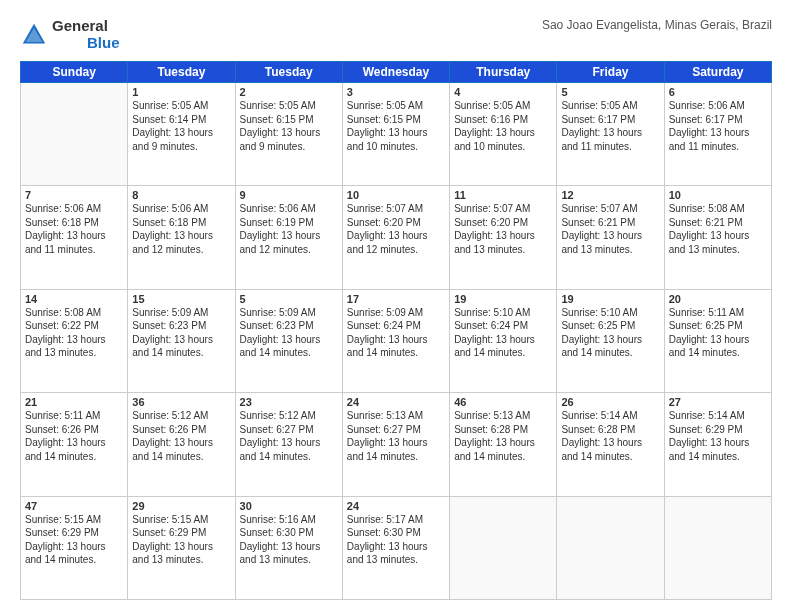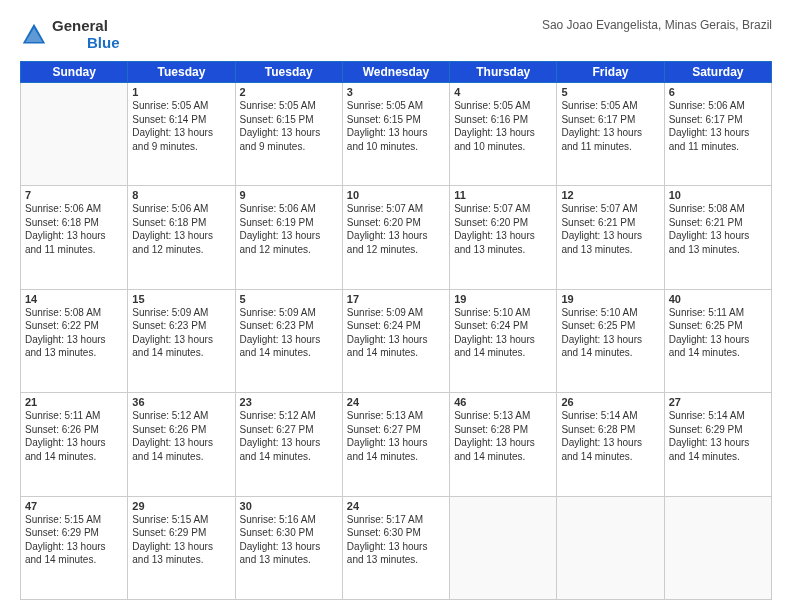--- a/index.html
+++ b/index.html
@@ -212,21 +212,21 @@
           </td>
           <td>
             <span class="day-num">19</span>
             <div class="day-info">Sunrise: 5:10 AM<br>Sunset: 6:24 PM<br>Daylight: 13 hours and 14 minutes.</div>
           </td>
           <td>
             <span class="day-num">19</span>
             <div class="day-info">Sunrise: 5:10 AM<br>Sunset: 6:25 PM<br>Daylight: 13 hours and 14 minutes.</div>
           </td>
           <td>
-            <span class="day-num">40</span>
+            <span class="day-num">20</span>
             <div class="day-info">Sunrise: 5:11 AM<br>Sunset: 6:25 PM<br>Daylight: 13 hours and 14 minutes.</div>
           </td>
         </tr>
         <tr class="week-row">
           <td>
             <span class="day-num">21</span>
             <div class="day-info">Sunrise: 5:11 AM<br>Sunset: 6:26 PM<br>Daylight: 13 hours and 14 minutes.</div>
           </td>
           <td>
             <span class="day-num">36</span>

